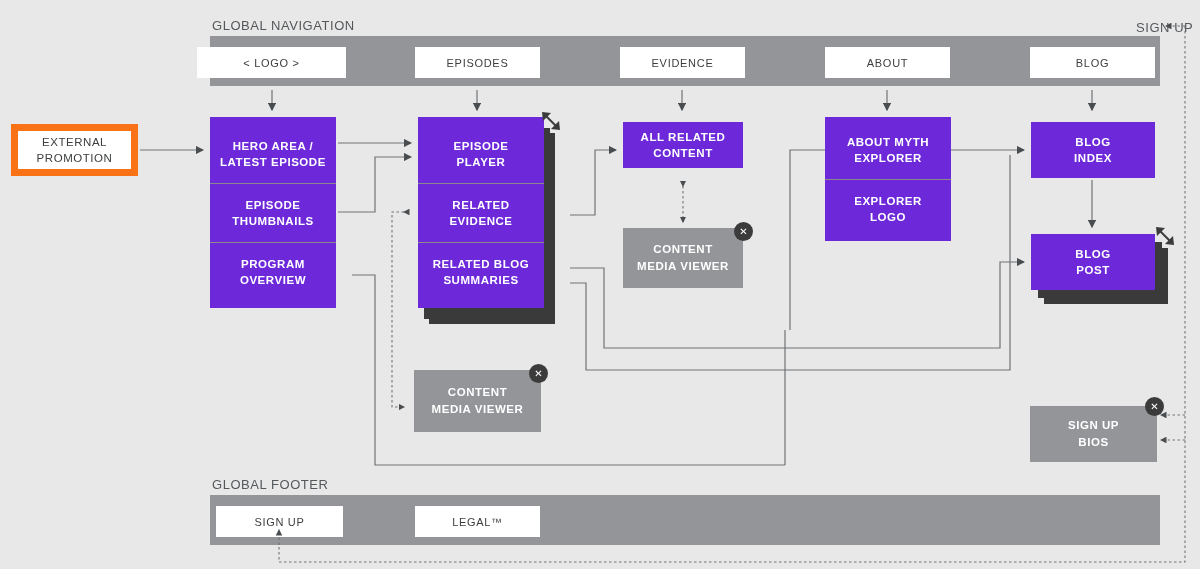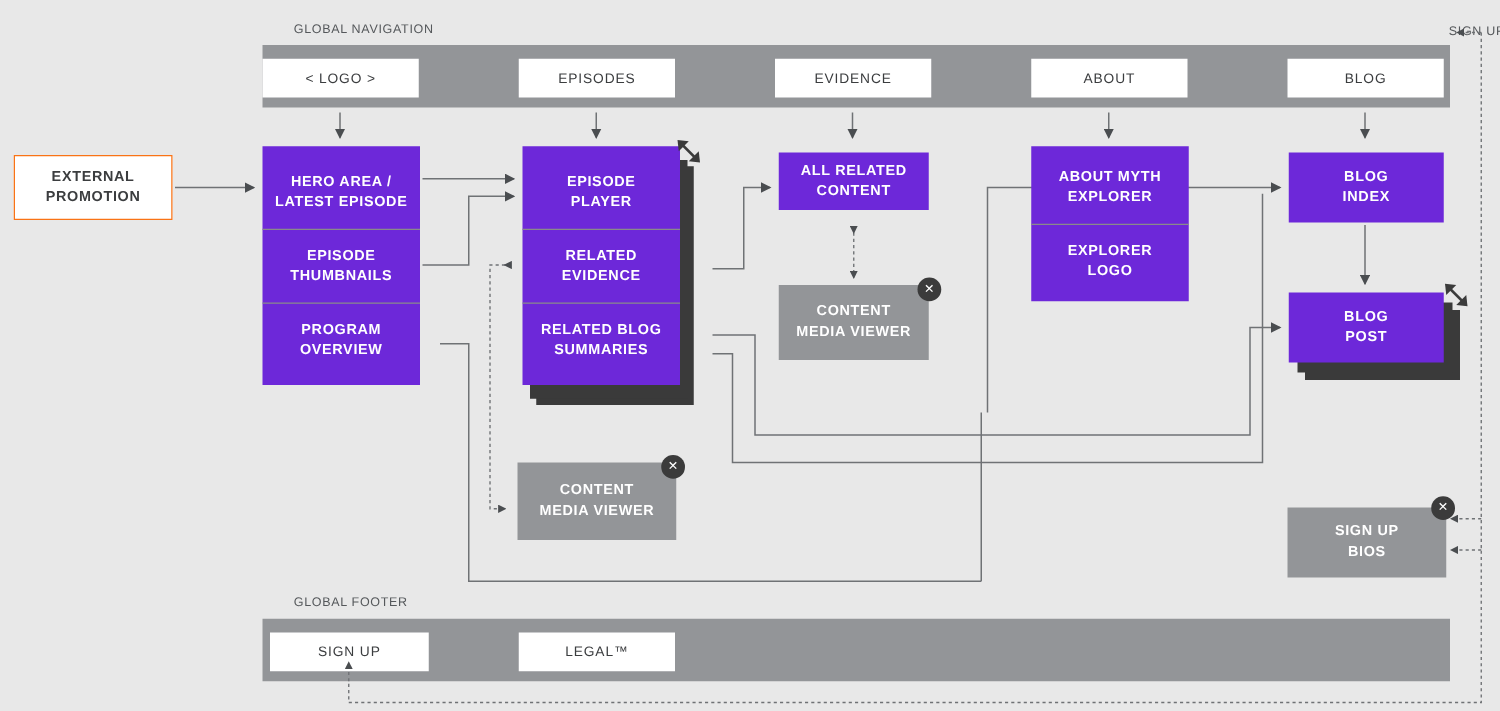--- a/index.html
+++ b/index.html
@@ -8,26 +8,25 @@
     background:#e8e8e8;
     font-family:"Liberation Sans","DejaVu Sans",sans-serif;
     overflow:hidden;
     position:relative;
   }
   #stage{position:absolute;left:0;top:0;width:1200px;height:569px;}
   svg.wires{position:absolute;left:0;top:0;width:1200px;height:569px;pointer-events:none;}
 
   .sec-label{
     position:absolute;
-    font-size:10px;
+    font-size:13px;
     letter-spacing:.55px;
     color:#55585b;
     font-weight:400;
     white-space:nowrap;
-    margin-left:23px;
   }
 
   .navbar{
     position:absolute;
     background:#939598;
   }
   .navbtn{
     position:absolute;
     background:#ffffff;
     color:#3b3d3f;
@@ -54,24 +53,24 @@
     line-height:16px;
     padding:13px 6px;
     box-sizing:border-box;
   }
   .box-dark .seg + .seg{border-top:1px solid #8a8a8a;}
   .box-dark .seg span{display:block;}
 
   .box-white{
     position:absolute;
     background:#ffffff;
-    border:1px solid #f97316;
+    border:7px solid #f97316;
     color:#3b3d3f;
     display:flex;flex-direction:column;align-items:center;justify-content:center;
-    font-size:11.5px;font-weight:bold;letter-spacing:.55px;line-height:16px;
+    font-size:11.5px;font-weight:normal;letter-spacing:.55px;line-height:16px;
     text-align:right;
     box-sizing:border-box;
     z-index:3;
   }
   .box-white span{display:block;}
 
   .box-mid{
     position:absolute;
     background:#939598;
     color:#ffffff;
@@ -103,21 +102,21 @@
 </head>
 <body>
 
 <div id="stage">
 
   <div class="sec-label" style="left:212px;top:18px;">GLOBAL NAVIGATION</div>
   <div class="sec-label" style="left:212px;top:477px;">GLOBAL FOOTER</div>
   <div class="sec-label" style="left:1136px;top:20px;">SIGN UP</div>
 
   <div class="navbar" style="left:210px;top:36px;width:950px;height:50px;"></div>
-  <div class="navbtn" style="left:210px;top:47px;width:125px;height:31px;">
+  <div class="navbtn" style="left:197px;top:47px;width:149px;height:31px;">
       <span>&lt; LOGO &gt;</span>
     </div>
   <div class="navbtn" style="left:415px;top:47px;width:125px;height:31px;">
       <span>EPISODES</span>
     </div>
   <div class="navbtn" style="left:620px;top:47px;width:125px;height:31px;">
       <span>EVIDENCE</span>
     </div>
   <div class="navbtn" style="left:825px;top:47px;width:125px;height:31px;align-items:center;">
       <span>ABOUT</span>

